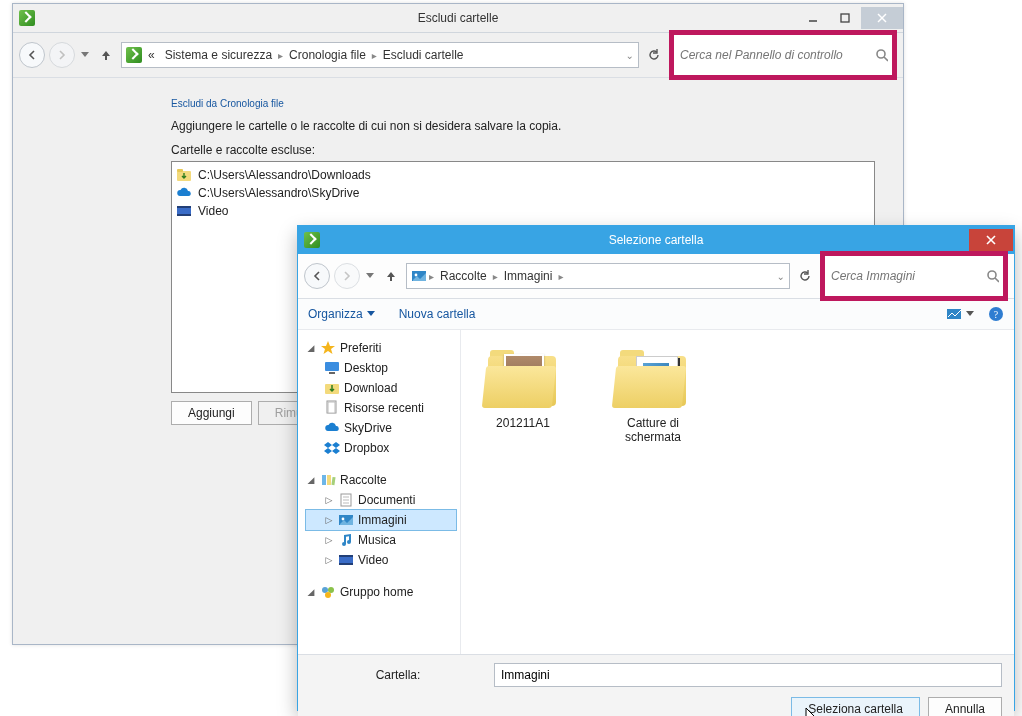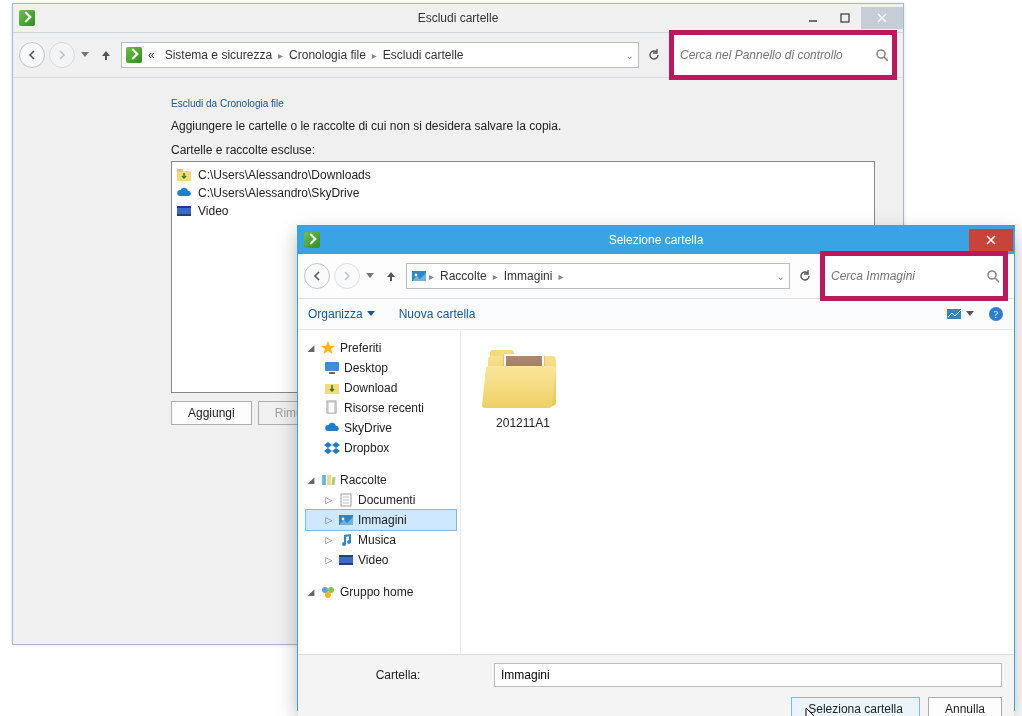--- a/index.html
+++ b/index.html
@@ -412,20 +412,29 @@
       <div class="filepane">
         <div class="folderitem">
           <div class="foldervis">
               <div class="fold-tab"></div>
               <div class="fold-back"></div>
               <div class="thumb1"></div>
               <div class="fold-front"></div>
             </div>
           <div class="flabel">201211A1</div>
         </div>
+        <div class="folderitem">
+          <div class="foldervis">
+              <div class="fold-tab"></div>
+              <div class="fold-back"></div>
+              <div class="thumb2"></div>
+              <div class="fold-front"></div>
+            </div>
+          <div class="flabel">Catture di schermata</div>
+        </div>
       </div>
     </div>
 
     <div class="footer">
       <div class="frow1">
         <span class="flbl">Cartella:</span>
         <input value="Immagini" style="">
       </div>
       <div class="frow2">
         <div class="btn primary-focus">

